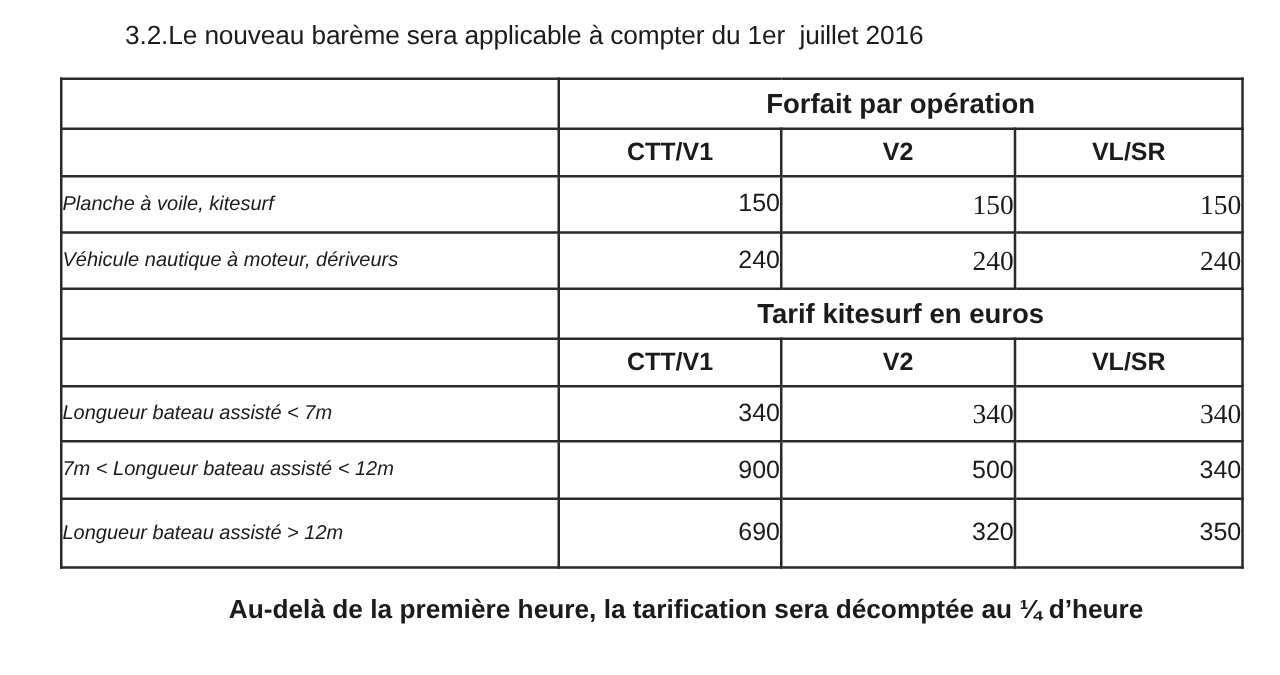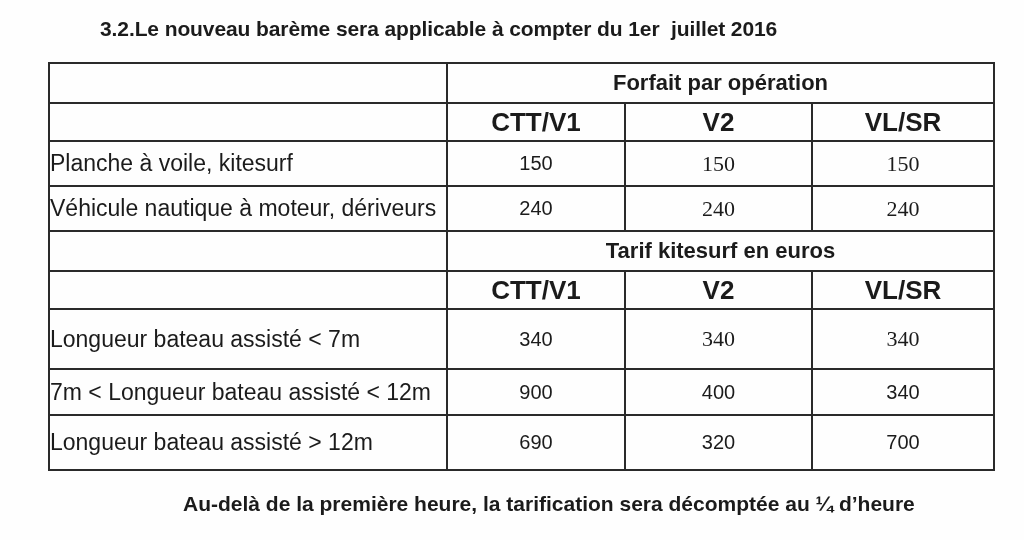--- a/index.html
+++ b/index.html
@@ -15,59 +15,60 @@
     overflow: hidden;
   }
   .page {
     position: relative;
     width: 1024px;
     height: 540px;
   }
   .doc-title {
     margin: 17px 0 0 100px;
     font-size: 21px;
-    font-weight: bold;
+    font-weight: normal;
     letter-spacing: -0.1px;
     white-space: pre-wrap;
   }
   table.tariff {
     border-collapse: collapse;
     table-layout: fixed;
     width: 945px;
     margin: 21px 0 0 48px;
   }
   table.tariff td {
     border: 2px solid #2a2a2a;
     vertical-align: middle;
     padding: 0;
     background: #fefefe;
   }
   tr.section-header-row { height: 40px; }
   tr.column-header-row  { height: 38px; }
   tr.data-row           { height: 45px; }
-  tr[data-rowid="1-0"]  { height: 60px; }
+  tr[data-rowid="1-0"]  { height: 44px; }
   tr[data-rowid="1-1"]  { height: 46px; }
   tr[data-rowid="1-2"]  { height: 55px; }
 
   td.section-title {
     text-align: center;
     font-weight: bold;
     font-size: 22px;
   }
   td.col-header {
     text-align: center;
     font-weight: bold;
-    font-size: 26px;
+    font-size: 20px;
   }
   td.row-label {
     padding-left: 14px;
-    font-size: 23px;
+    font-size: 16px;
+    font-style: italic;
   }
   td.value {
-    text-align: center;
+    text-align: right;
     font-size: 20px;
   }
   
   tr[data-rowid="0-0"] td.value:nth-child(n+3),
   tr[data-rowid="0-1"] td.value:nth-child(n+3),
   tr[data-rowid="1-0"] td.value:nth-child(n+3) {
     font-family: "Liberation Serif", serif;
     font-size: 22px;
   }
   .doc-footer {
@@ -126,27 +127,27 @@
         </tr>
         <tr class="data-row" data-rowid="1-0">
           <td class="row-label">Longueur bateau assisté &lt; 7m</td>
           <td class="value">340</td>
           <td class="value">340</td>
           <td class="value">340</td>
         </tr>
         <tr class="data-row" data-rowid="1-1">
           <td class="row-label">7m &lt; Longueur bateau assisté &lt; 12m</td>
           <td class="value">900</td>
-          <td class="value">400</td>
+          <td class="value">500</td>
           <td class="value">340</td>
         </tr>
         <tr class="data-row" data-rowid="1-2">
           <td class="row-label">Longueur bateau assisté &gt; 12m</td>
           <td class="value">690</td>
           <td class="value">320</td>
-          <td class="value">700</td>
+          <td class="value">350</td>
         </tr>
       </tbody>
   </table>
 
   <div class="doc-footer">Au-delà de la première heure, la tarification sera décomptée au ¼ d’heure</div>
 
 </div>
 
 </body></html>

